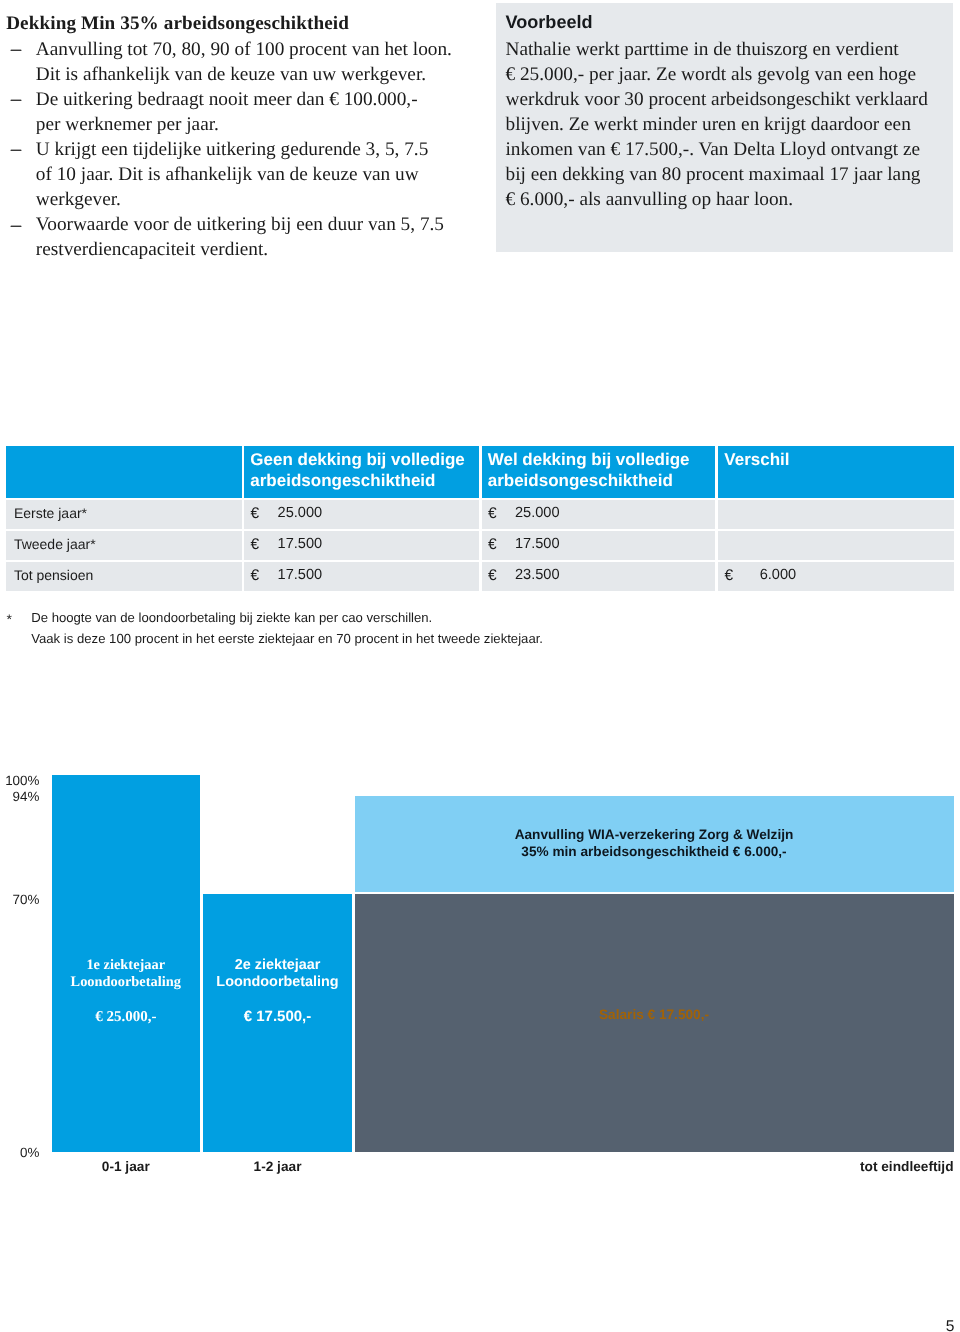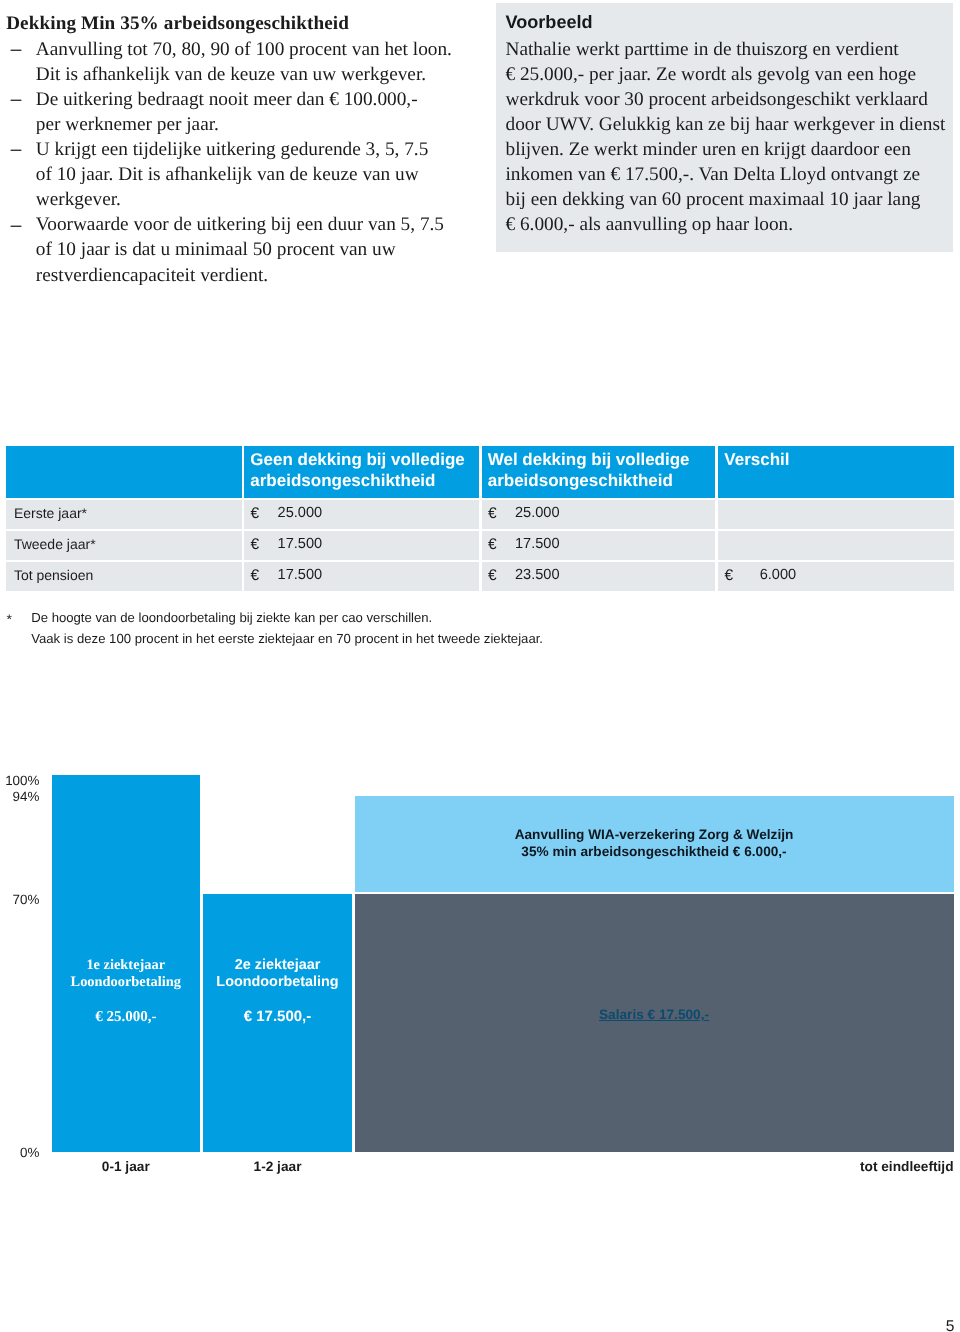--- a/index.html
+++ b/index.html
@@ -85,36 +85,34 @@
         </div>
       <div class="bitem">
           <span class="bdash">–</span>
           <div class="bl">U krijgt een tijdelijke uitkering gedurende 3, 5, 7.5</div>
           <div class="bl">of 10 jaar. Dit is afhankelijk van de keuze van uw</div>
           <div class="bl">werkgever.</div>
         </div>
       <div class="bitem">
           <span class="bdash">–</span>
           <div class="bl">Voorwaarde voor de uitkering bij een duur van 5, 7.5</div>
-          <div class="bl">of 10 jaar is dat u minimaal 50 procent van uw</div>
           <div class="bl">restverdiencapaciteit verdient.</div>
         </div>
     </div>
   </div>
 
   <div class="vbox">
     <div class="vtitle">Voorbeeld</div>
     <div class="vbody">
       <div>Nathalie werkt parttime in de thuiszorg en verdient</div>
       <div>€ 25.000,- per jaar. Ze wordt als gevolg van een hoge</div>
       <div>werkdruk voor 30 procent arbeidsongeschikt verklaard</div>
-      <div>door UWV. Gelukkig kan ze bij haar werkgever in dienst</div>
       <div>blijven. Ze werkt minder uren en krijgt daardoor een</div>
       <div>inkomen van € 17.500,-. Van Delta Lloyd ontvangt ze</div>
-      <div>bij een dekking van 60 procent maximaal 10 jaar lang</div>
+      <div>bij een dekking van 80 procent maximaal 17 jaar lang</div>
       <div>€ 6.000,- als aanvulling op haar loon.</div>
     </div>
   </div>
 
   <div class="tbl">
     <div class="trow thead">
       <div class="tcell c0"></div>
       <div class="tcell c1">
           <div>Geen dekking bij volledige</div>
           <div>arbeidsongeschiktheid</div>
@@ -201,21 +199,21 @@
       <div>2e ziektejaar</div>
       <div>Loondoorbetaling</div>
       <div class="amt" style="margin-top:18px;">€ 17.500,-</div>
     </div>
 
     <div class="blabel sm" style="left:354.5px;top:67.3px;width:599px;color:#0d171f;">
       <div>Aanvulling WIA-verzekering Zorg &amp; Welzijn</div>
       <div>35% min arbeidsongeschiktheid € 6.000,-</div>
     </div>
 
-    <div class="blabel sm" style="left:354.5px;top:247.2px;width:599px;color:#0c4a6e;text-decoration:underline;">
+    <div class="blabel sm" style="left:354.5px;top:247.2px;width:599px;color:#a16207;">
       <div>Salaris € 17.500,-</div>
     </div>
 
     <div class="xlab" style="left:52px;width:147.5px;top:399px;text-align:center;">0-1 jaar</div>
     <div class="xlab" style="left:203px;width:149px;top:399px;text-align:center;">1-2 jaar</div>
     <div class="xlab" style="left:354.5px;width:599px;top:399px;text-align:right;">tot eindleeftijd</div>
   </div>
 
   <div class="pageno">5</div>
 

